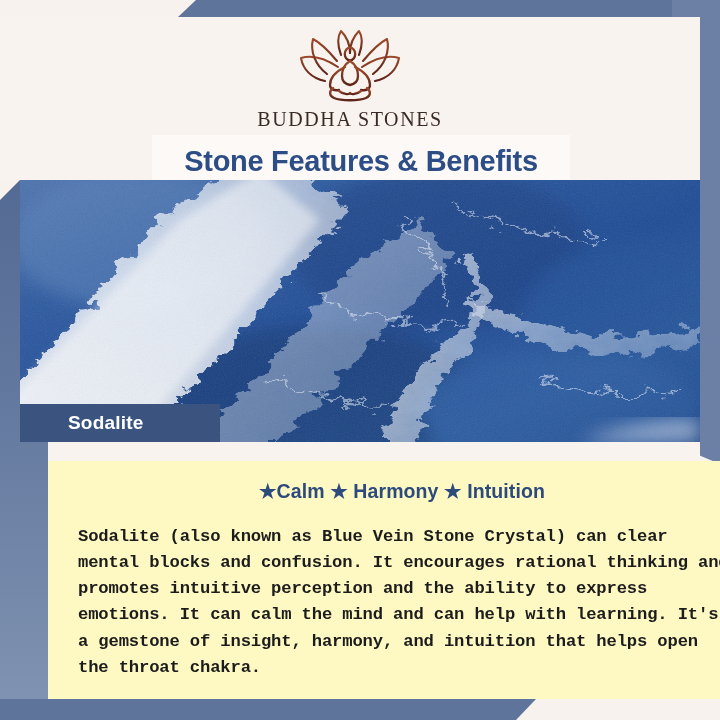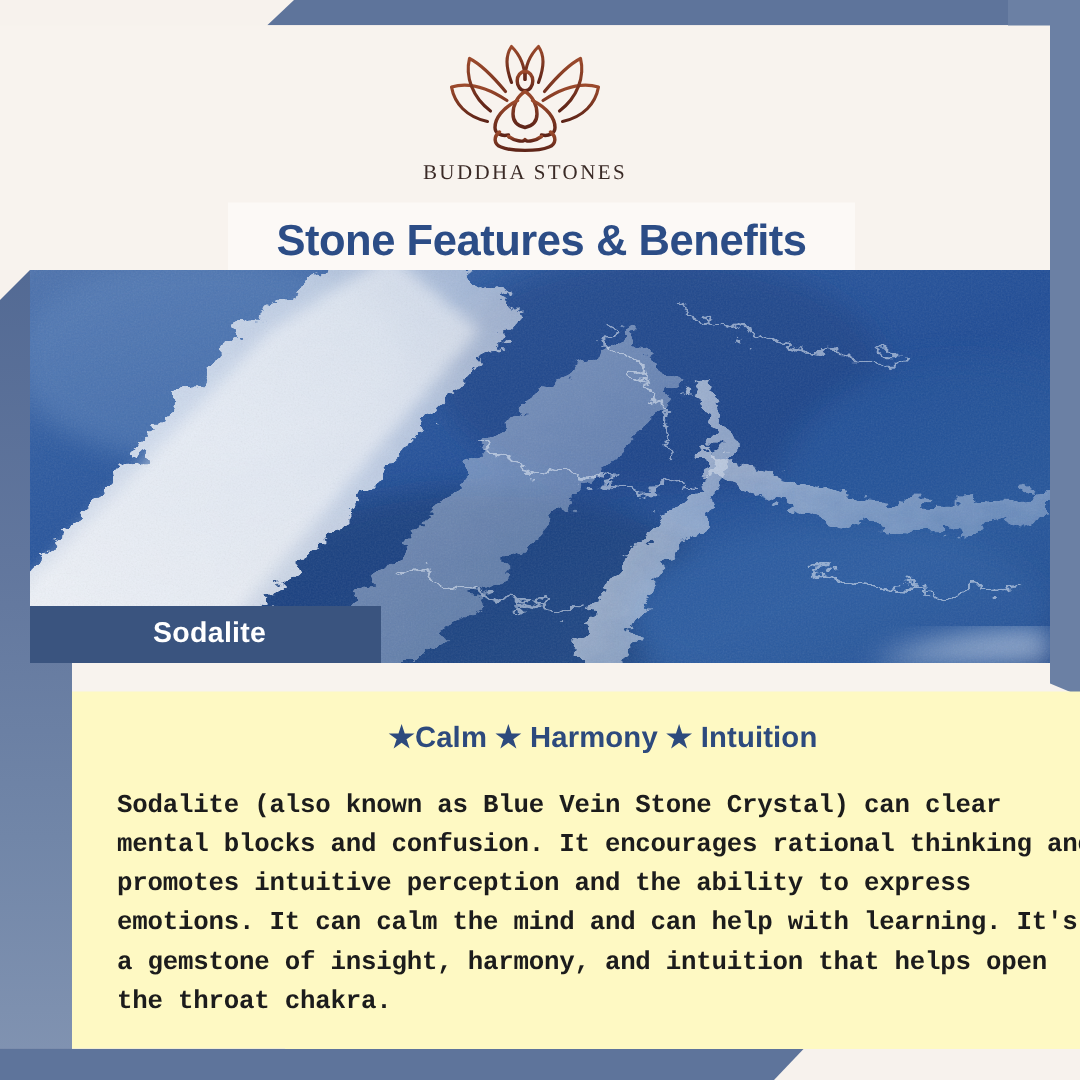--- a/index.html
+++ b/index.html
@@ -63,21 +63,21 @@
     align-items: center;
   }
   .logo-mark {
     width: 150px;
     height: 78px;
     display: block;
   }
   .logo-text {
     margin-top: 3px;
     font-family: "Liberation Serif", serif;
-    font-size: 14px;
+    font-size: 20px;
     letter-spacing: 1.6px;
     color: #3a2a26;
     font-weight: 400;
   }
   .title-band {
     position: absolute;
     left: 152px;
     top: 118px;
     width: 418px;
     height: 52px;
@@ -109,21 +109,20 @@
 
   .stone-label {
     position: absolute;
     left: 20px;
     top: 404px;
     width: 200px;
     height: 38px;
     background: #3a547f;
     display: flex;
     align-items: center;
-    padding-left: 34px;
   }
   .stone-label span {
     color: #ffffff;
     font-size: 19px;
     font-weight: bold;
     padding-left: 48px;
     letter-spacing: 0.2px;
   }
 
   

